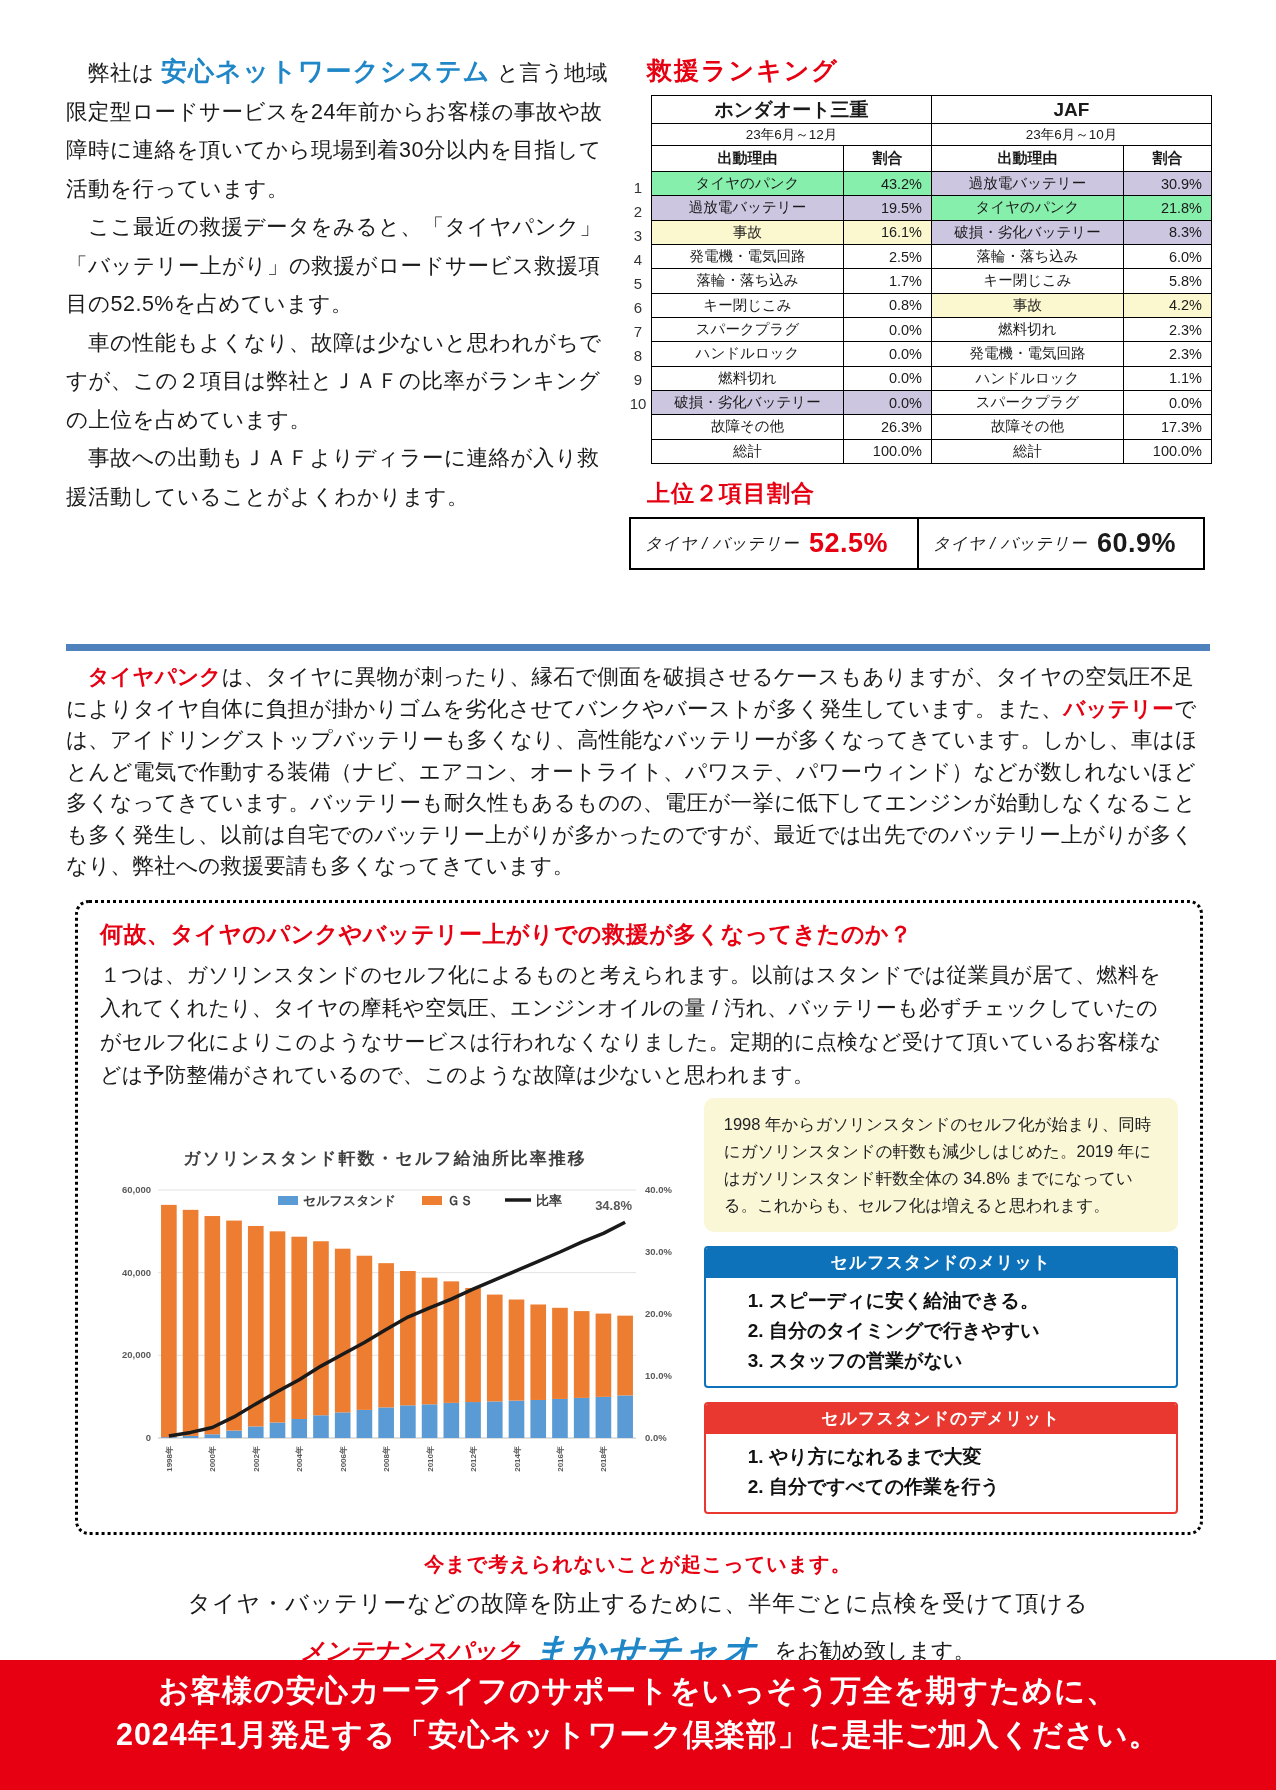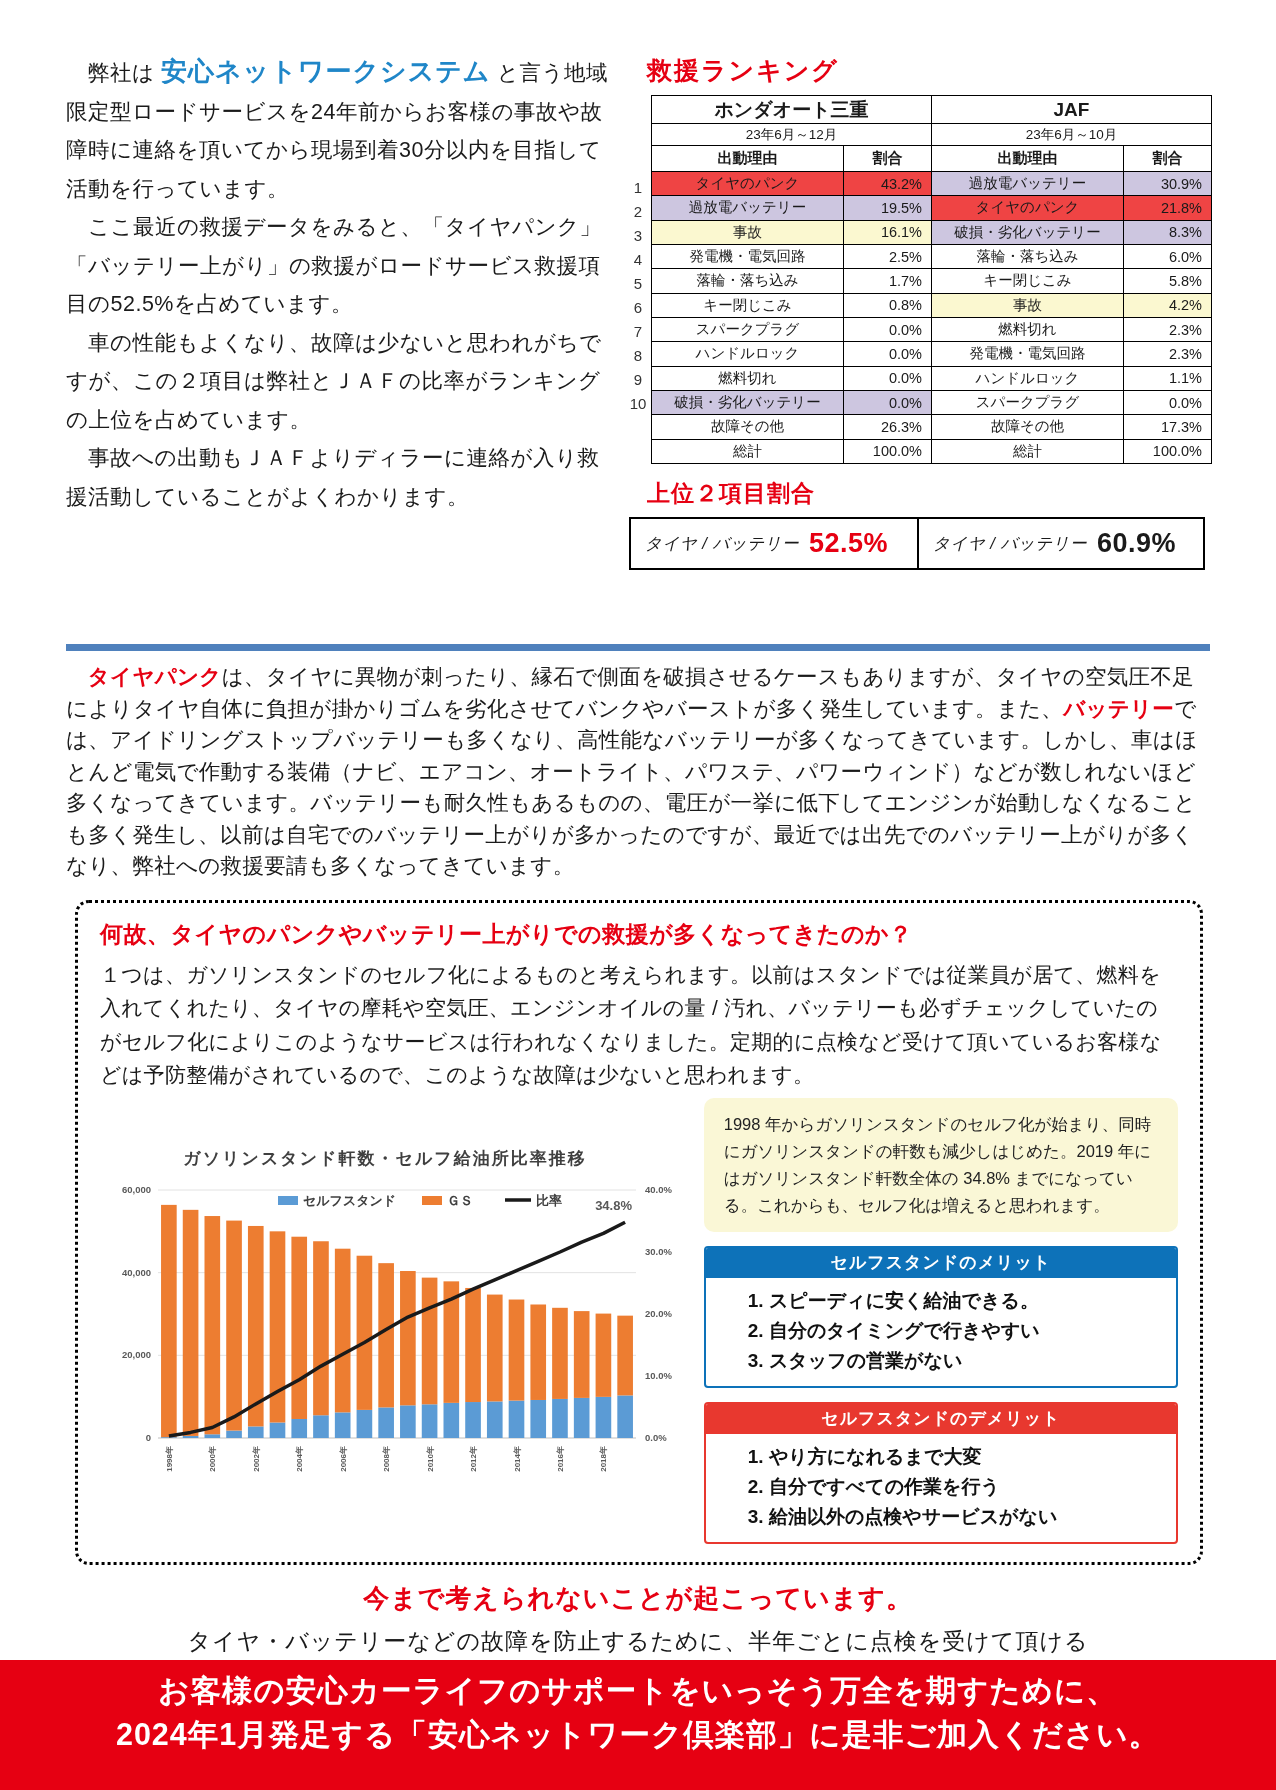--- a/index.html
+++ b/index.html
@@ -19,21 +19,21 @@
   .rank-nums { width:26px; padding-top:81px; text-align:center; font-size:15px; color:#333; }
   .rank-nums div { height:24px; line-height:24px; }
   table.rank-table { border-collapse:collapse; table-layout:fixed; }
   .rank-table th, .rank-table td { border:1.5px solid #000; text-align:center; overflow:hidden; white-space:nowrap; }
   .rank-table .co-name { font-size:19px; font-weight:bold; height:28px; }
   .rank-table .period { font-size:13.5px; font-weight:normal; height:22px; }
   .rank-table .colhead { font-size:15px; font-weight:bold; height:26px; }
   .rank-table td { height:23px; font-size:14.5px; padding:0 3px; }
   .rank-table td.val { text-align:right; padding-right:9px; }
   col.c-reason { width:192px; } col.c-val { width:88px; }
-  .hl-blue { background:#ef4444; }
+  .hl-blue { background:#86efac; }
   .hl-purple { background:#cdc6e0; }
   .hl-yellow { background:#fbf8d0; }
 
   .top2-title { font-size:23px; font-weight:bold; letter-spacing:1px; margin:14px 0 8px 22px; }
   .top2-box { display:flex; border:2.5px solid #000; margin-left:4px; width:576px; }
   .top2-cell { width:50%; display:flex; align-items:center; padding:9px 10px 9px 14px;text-align:right; }
   .top2-cell + .top2-cell { border-left:2px solid #000; }
   .t2label { font-style:italic; font-size:16.5px; letter-spacing:0.5px; }
   .t2val { font-weight:bold; font-size:27px; margin-left:10px; letter-spacing:0.5px; }
   .t2val.red-val { color:#e60012; }
@@ -57,21 +57,21 @@
   .mbox.merit { border:2px solid #0d72b9; }
   .mbox.demerit { border:2px solid #e8382f; }
   .mbox-head { color:#fff; font-weight:bold; font-size:17px; text-align:center; padding:3px 0 4px 0; letter-spacing:1px; }
   .merit .mbox-head { background:#0d72b9; }
   .demerit .mbox-head { background:#e8382f; }
   .mbox ul { list-style:none; padding:8px 10px 10px 42px; }
   .mbox li { font-size:19px; font-weight:bold; line-height:30px; color:#111; }
 
   
   .closing { text-align:center; margin-top:16px; }
-  .closing-head { font-size:26px; font-weight:bold; letter-spacing:1px; }
+  .closing-head { font-size:20px; font-weight:bold; letter-spacing:1px; }
   .closing-line1 { font-size:23px; margin-top:10px; letter-spacing:1px; }
   .closing-line2 { margin-top:8px; font-size:22px; display:flex; align-items:center; justify-content:center; gap:10px; }
   .pack-label { color:#e60012; font-weight:bold; font-size:24px; font-style:italic; }
   .logo-wrap { position:relative; display:inline-block; padding-right:6px; }
   .logo-main { color:#1f86c8; font-weight:bold; font-style:italic; font-size:36px; letter-spacing:1px; }
   .logo-sub { position:absolute; right:2px; bottom:-12px; color:#e60012; font-weight:bold; font-style:italic; font-size:14px; }
 
   
   .banner { position:absolute; left:0; right:0; bottom:0; height:130px; background:#e60012; color:#fff;
             text-align:center; font-weight:bold; font-size:30.5px; line-height:44px; padding-top:8px; letter-spacing:1px; }
@@ -317,21 +317,20 @@
               <li>1. スピーディに安く給油できる。</li>
               <li>2. 自分のタイミングで行きやすい</li>
               <li>3. スタッフの営業がない</li>
             </ul>
         </div>
         <div class="mbox demerit">
           <div class="mbox-head">セルフスタンドのデメリット</div>
           <ul id="demerit-list">
               <li>1. やり方になれるまで大変</li>
               <li>2. 自分ですべての作業を行う</li>
-              <li>3. 給油以外の点検やサービスがない</li>
             </ul>
         </div>
       </div>
     </div>
   </div>
 
   <div class="closing">
     <div class="closing-head red">今まで考えられないことが起こっています。</div>
     <div class="closing-line1">タイヤ・バッテリーなどの故障を防止するために、半年ごとに点検を受けて頂ける</div>
     <div class="closing-line2">

